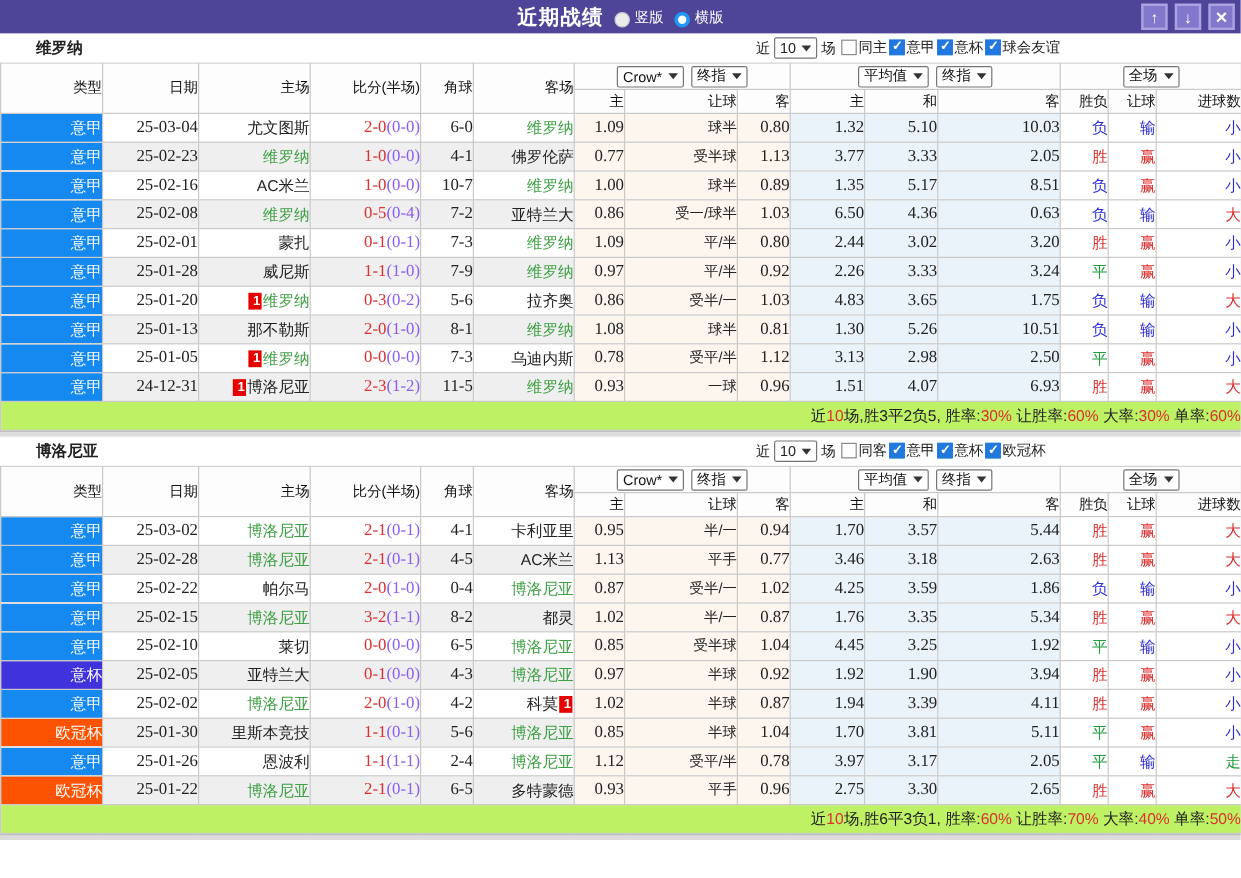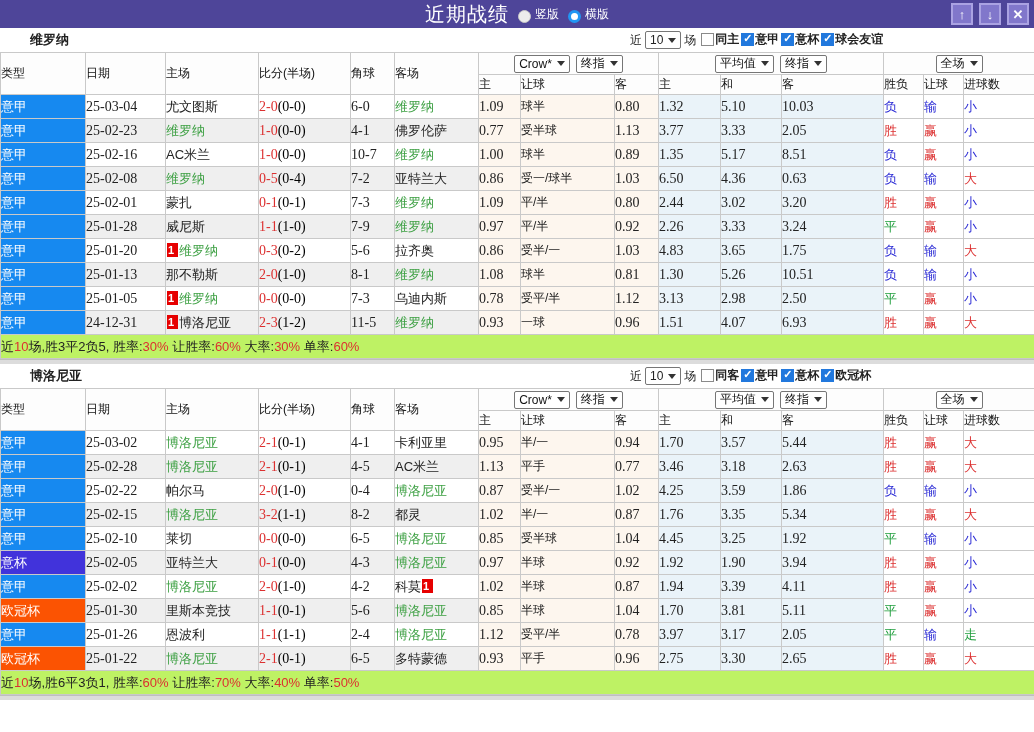--- a/index.html
+++ b/index.html
@@ -3,65 +3,65 @@
 <meta charset="utf-8">
 <style>
   * { box-sizing: border-box; }
   html,body { margin:0; padding:0; background:#fff; }
   body { width:1034px; font-family:"Liberation Sans", sans-serif; color:#222; }
   .page { width:1034px; }
 
   
   .titlebar { height:28px; background:var(--titlebar_bg); display:flex; align-items:center; position:relative; }
   .titlebar-center { flex:1; display:flex; justify-content:center; align-items:center; gap:9px; color:#fff; }
-  .tb-title { font-weight:normal; font-size:20px; letter-spacing:1px; }
+  .tb-title { font-weight:bold; font-size:17px; letter-spacing:1px; }
   .radio-opt { display:inline-flex; align-items:flex-end; gap:4px; font-size:12px; cursor:pointer; }
   .radio { width:13px; height:13px; border-radius:50%; background:#ececec; border:1px solid #c9c9c9; }
   .radio.ring { background:#fff; border:3px solid #2196f3; }
   .win-btns { position:absolute; right:5px; top:3px; display:flex; gap:6px; }
   .win-btn { width:22px; height:22px; background:var(--titlebar_button_bg); border:2px solid var(--titlebar_button_border);
              color:#fff; font-weight:bold; font-size:13px; line-height:17px; text-align:center; cursor:pointer; padding:0; }
 
   
   .filter-row { height:24px; position:relative; display:flex; align-items:center; background:#fff; }
   .team-title { padding-left:30px; font-size:13px; font-weight:bold; color:#222; }
   .filter-controls { position:absolute; left:630px; top:0; height:100%; display:flex; align-items:center; gap:3px; font-size:12px; }
-  .filter-check { display:inline-flex; align-items:center; gap:1px; cursor:pointer; margin-left:2px;font-weight:bold; }
+  .filter-check { display:inline-flex; align-items:center; gap:1px; cursor:pointer; margin-left:2px; }
   .cb { width:13px; height:13px; background:#fff; border:1px solid #8a8a8a; display:inline-block; position:relative; }
   .cb.checked { background:var(--check_blue); border-color:var(--check_blue); }
   .cb.checked::after { content:"✓"; position:absolute; left:1px; top:-2px; color:#fff; font-size:11px; font-weight:bold; }
 
   
   .sel { display:inline-flex; align-items:center; justify-content:space-between; gap:5px; background:#fff;
          border:1px solid #767676; border-radius:2px; height:18px; padding:0 4px; font-size:12px; cursor:pointer; }
   .sel .arr { width:0; height:0; border-left:4px solid transparent; border-right:4px solid transparent; border-top:5px solid #333; }
 
   
-  table { border-collapse:collapse; table-layout:fixed; width:1034px; text-align:left; font-size:13px; }
+  table { border-collapse:collapse; table-layout:fixed; width:1034px; text-align:right; font-size:13px; }
   th, td { border:1px solid var(--grid_border); padding:0; overflow:hidden; white-space:nowrap; }
   thead th { height:20px; font-weight:normal; font-size:12px; background:#fdfdfd; color:#111; }
   thead th.group { height:22px;margin-top:20px; }
   tbody td { height:24px; }
   td.num, .score-cell { font-family:"Liberation Serif", serif; font-size:14px; }
   tr.alt td.plain { background:var(--row_alt_bg); }
   td.plain { background:#fff; }
   td.league { color:#fff; font-size:13px; }
   td.league.seriea { background:var(--league_seriea); }
   td.league.coppa  { background:var(--league_coppa_italia); }
   td.league.ucl    { background:var(--league_champions); }
   td.crow { background:var(--crow_col_bg); }
   td.avg  { background:var(--avg_col_bg); }
   td.res  { background:#fff; }
   td.line { font-size:12px; font-family:"Liberation Sans",sans-serif; }
   .c-hl { color:var(--team_highlight); }
   .c-r { color:var(--result_red); }
   .c-b { color:var(--result_blue); }
   .c-g { color:var(--result_green); }
   .ft { color:var(--result_red); }
-  .ht { color:#000000; }
+  .ht { color:#8b5cf6; }
   .rc { display:inline-block; background:#e60000; color:#fff; font-size:11px; font-weight:bold;
         line-height:14px; min-width:11px; padding:0 1px; margin:0 1px; vertical-align:1px;
         font-family:"Liberation Sans",sans-serif; }
   td.summary { height:24px; font-size:13px; background:#bef264; }
   .section-gap { height:5px; background:var(--gap_band); border-top:1px solid #bfbfbf; }
   .hdr-sels { display:flex; justify-content:center; gap:6px; }
 </style>
 </head>
 <body>
 

